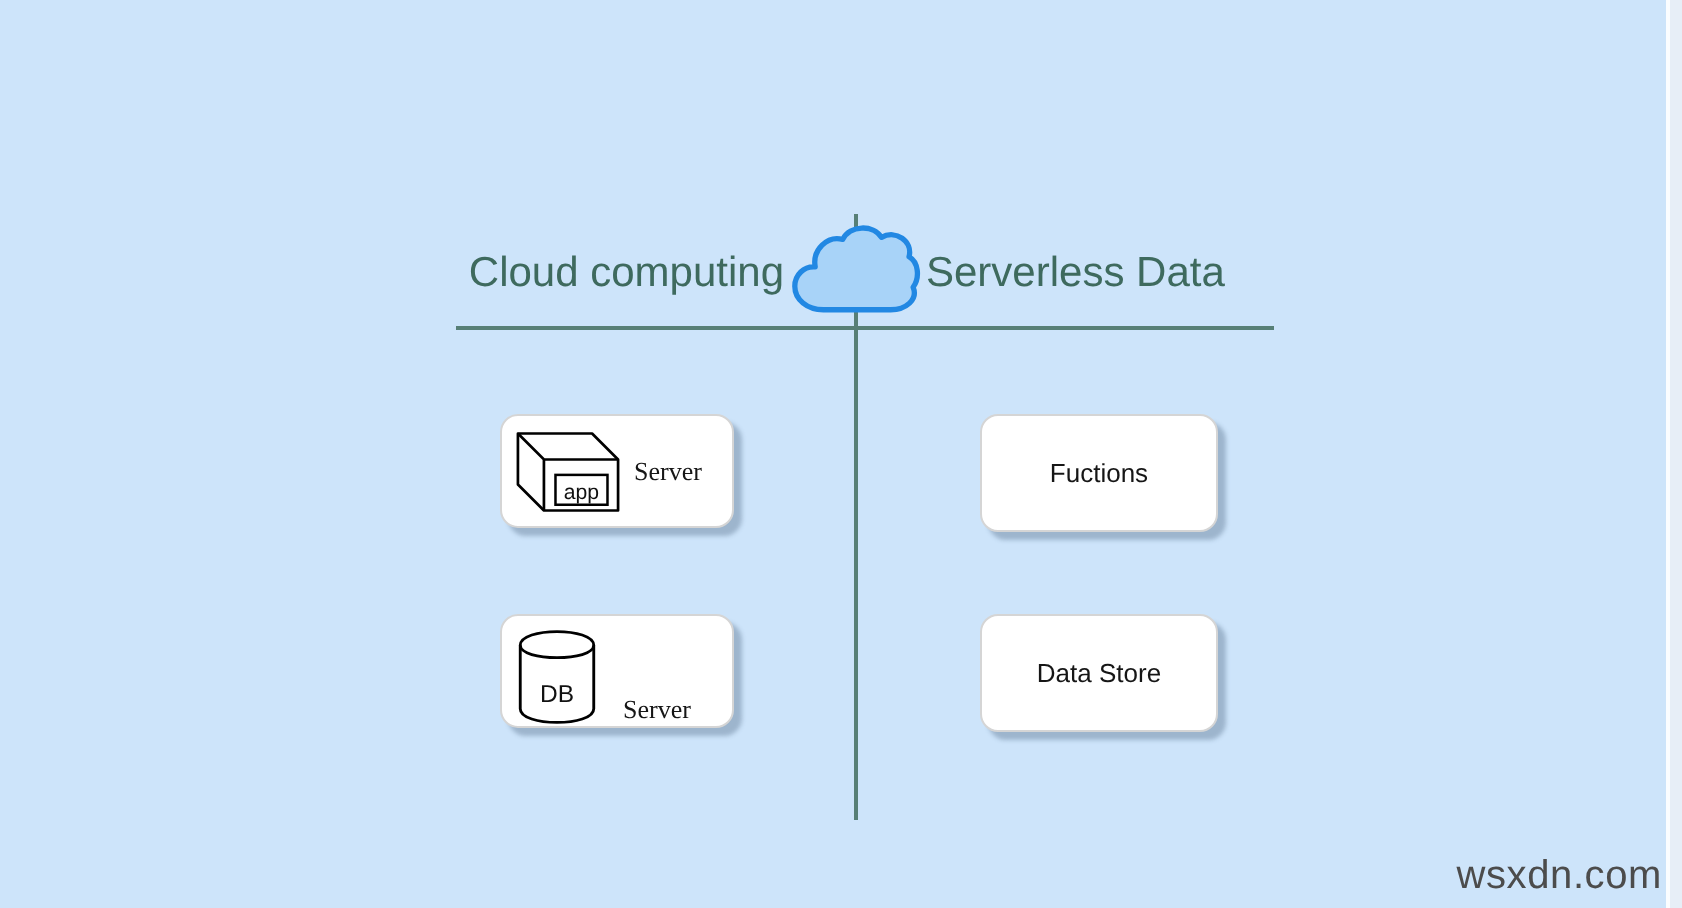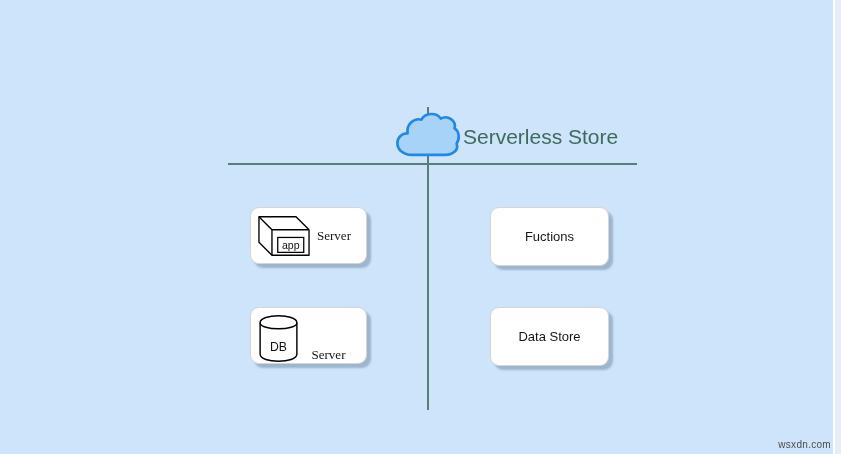--- a/index.html
+++ b/index.html
@@ -37,29 +37,30 @@
   .icon-wrap{flex:0 0 auto;display:flex;align-items:center;}
   svg text{font-family:"Liberation Sans", sans-serif;fill:#111;}
   
   #page-edge{
     position:absolute;right:0;top:0;bottom:0;width:6px;
     background:#e7eef7;border-left:2px solid #fbfdff;
   }
   
   #watermark{
     position:absolute;right:10px;bottom:4px;
-    font-size:10px;color:#4c4c4c;letter-spacing:0.3px;
+    font-size:20px;color:#4c4c4c;letter-spacing:0.3px;
   }
 </style>
 </head>
 <body>
 
 <div id="canvas">
 
-  <div id="title-right" class="title">Serverless Store</div>
+  <div id="title-left" class="title">Cloud computing</div>
+  <div id="title-right" class="title">Serverless Data</div>
 
   <div class="vline"></div>
   <div class="hline"></div>
 
   <svg id="cloud" viewBox="0 0 64 50">
     <path d="M 16,44
              C 8,44 2,39 2,32.5
              C 2,27 6.5,22.5 12,23
              C 10.5,14.5 18,7.5 25.5,9.5
              C 29,2.5 40.5,2 44.5,8.5

